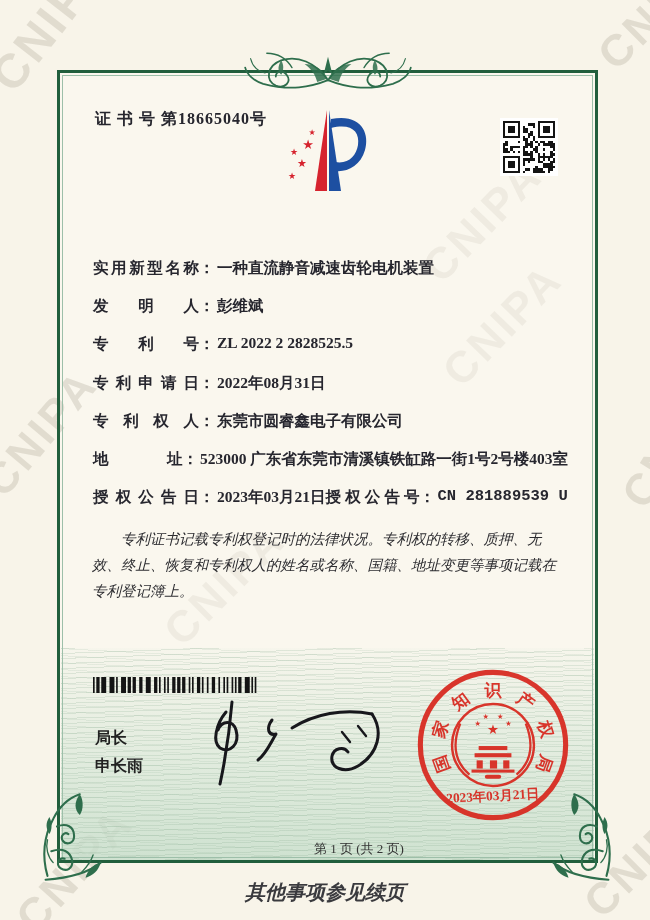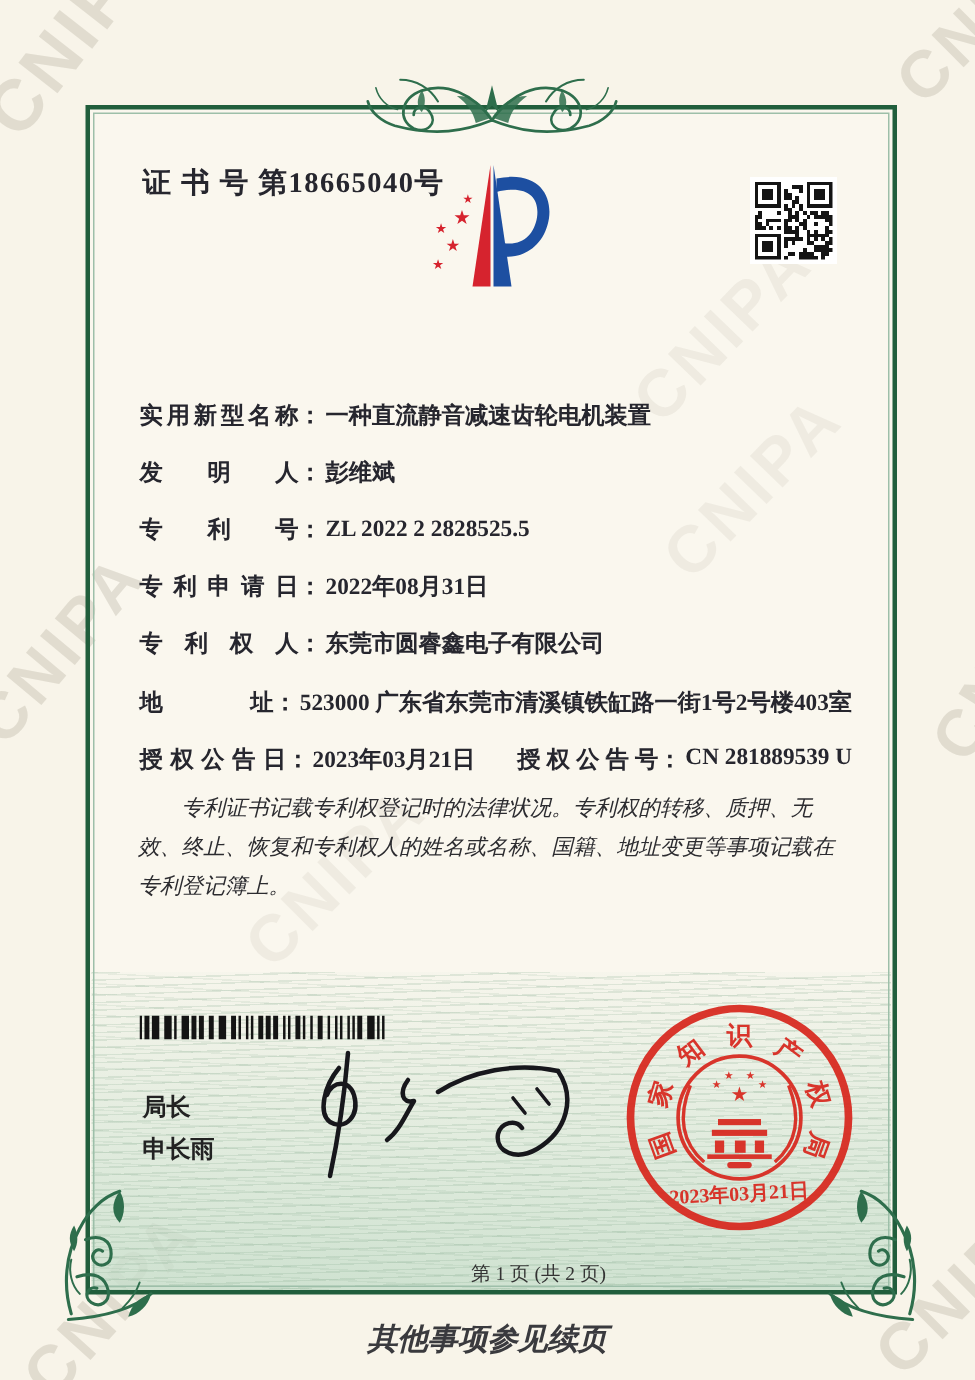--- a/index.html
+++ b/index.html
@@ -13,31 +13,31 @@
       background:
         repeating-linear-gradient(178deg, rgba(125,165,135,.20) 0 1px, rgba(125,165,135,0) 1px 5px),
         repeating-linear-gradient(183deg, rgba(125,165,135,.13) 0 1px, rgba(125,165,135,0) 1px 7px),
         linear-gradient(to bottom, rgba(216,232,218,.10), rgba(207,227,210,.60) 55%, rgba(199,222,203,.85));}
   .frame{position:absolute;left:57px;top:70px;width:541px;height:793px;border:3px solid #215e3c;
       box-sizing:border-box;z-index:3;pointer-events:none;}
   .frame::after{content:'';position:absolute;inset:2px;border:1px solid #9dbfa9;}
   .orn{position:absolute;z-index:4;pointer-events:none;}
   .content{position:absolute;inset:0;z-index:5;}
   
-  .certno{position:absolute;left:95px;top:109px;font-size:19px;font-weight:700;color:#26262e;letter-spacing:1px;}
+  .certno{position:absolute;left:95px;top:109px;font-size:16px;font-weight:700;color:#26262e;letter-spacing:1px;}
   .logo{position:absolute;left:268px;top:105px;}
   .qr{position:absolute;left:500px;top:118px;width:52px;height:52px;background:#fff;padding:3px;}
   .title{position:absolute;left:0;right:0;top:198px;text-align:center;font-size:33px;font-weight:700;
       color:#1d1d20;letter-spacing:7px;}
   .fields{position:absolute;left:93px;top:258px;width:475px;font-size:15.5px;font-weight:700;color:#26262e;}
-  .frow{display:flex;align-items:center;height:38.2px;white-space:nowrap;}
+  .frow{display:flex;align-items:flex-start;height:38.2px;white-space:nowrap;}
   .flabel{display:inline-block;width:106px;text-align:justify;text-align-last:justify;}
   .fcolon{display:inline-block;width:16px;}
   .fvalue{margin-left:2px;}
-  .grp2{display:flex;margin-left:28px;}
+  .grp2{display:flex;font-family:Liberation Mono, monospace;}
   .flabel2{display:inline-block;width:94px;text-align:justify;text-align-last:justify;}
   .paras{position:absolute;left:92px;top:527px;width:466px;font-style:italic;font-size:14.5px;
       color:#2c2c30;line-height:1.78;}
   .paras p{margin:0;text-indent:2em;}
   .barcode{position:absolute;left:93px;top:677px;width:165px;height:16px;}
   .signer-role{position:absolute;left:95px;top:728px;font:600 16px "Liberation Sans","DejaVu Sans",sans-serif;color:#222;text-align:center;}
   .signer-name{position:absolute;left:95px;top:756px;font:600 16px "Liberation Sans","DejaVu Sans",sans-serif;color:#222;}
   .signature{position:absolute;left:196px;top:698px;z-index:5;}
   .seal{position:absolute;left:406px;top:658px;z-index:6;opacity:.93;mix-blend-mode:multiply;}
   .pageinfo{position:absolute;left:57px;width:604px;top:840px;text-align:center;font-size:13px;color:#333;}

